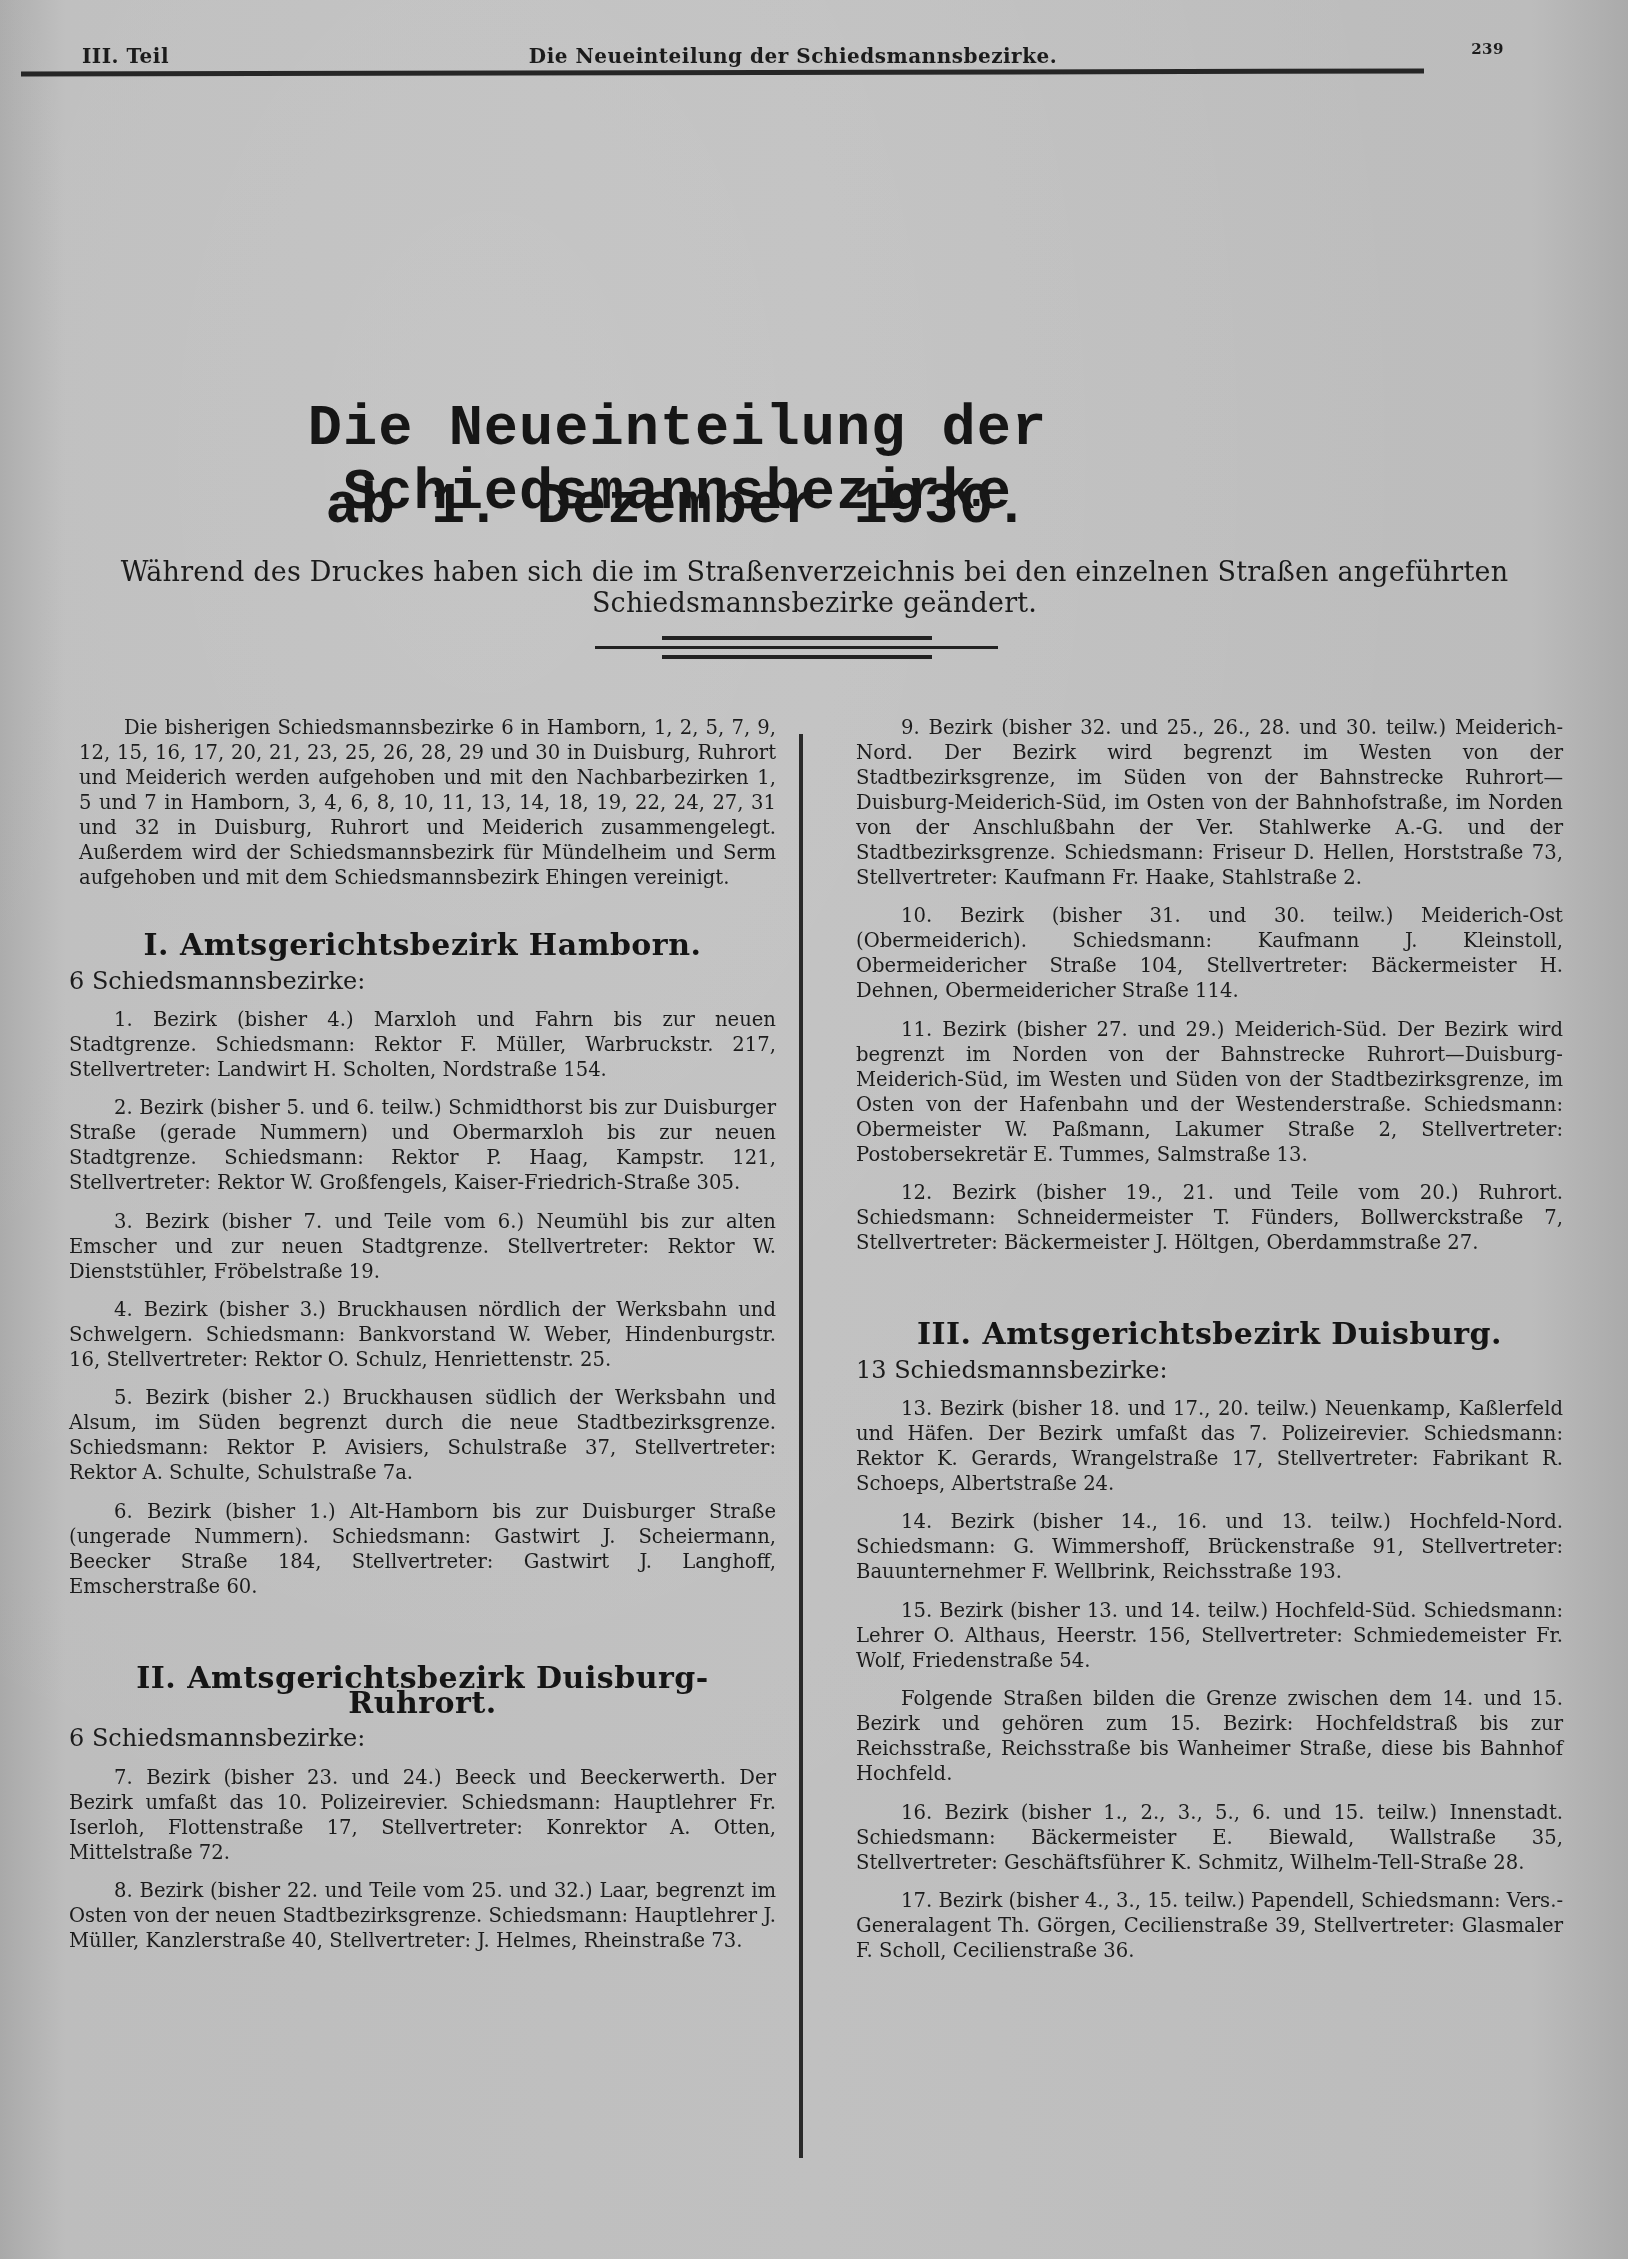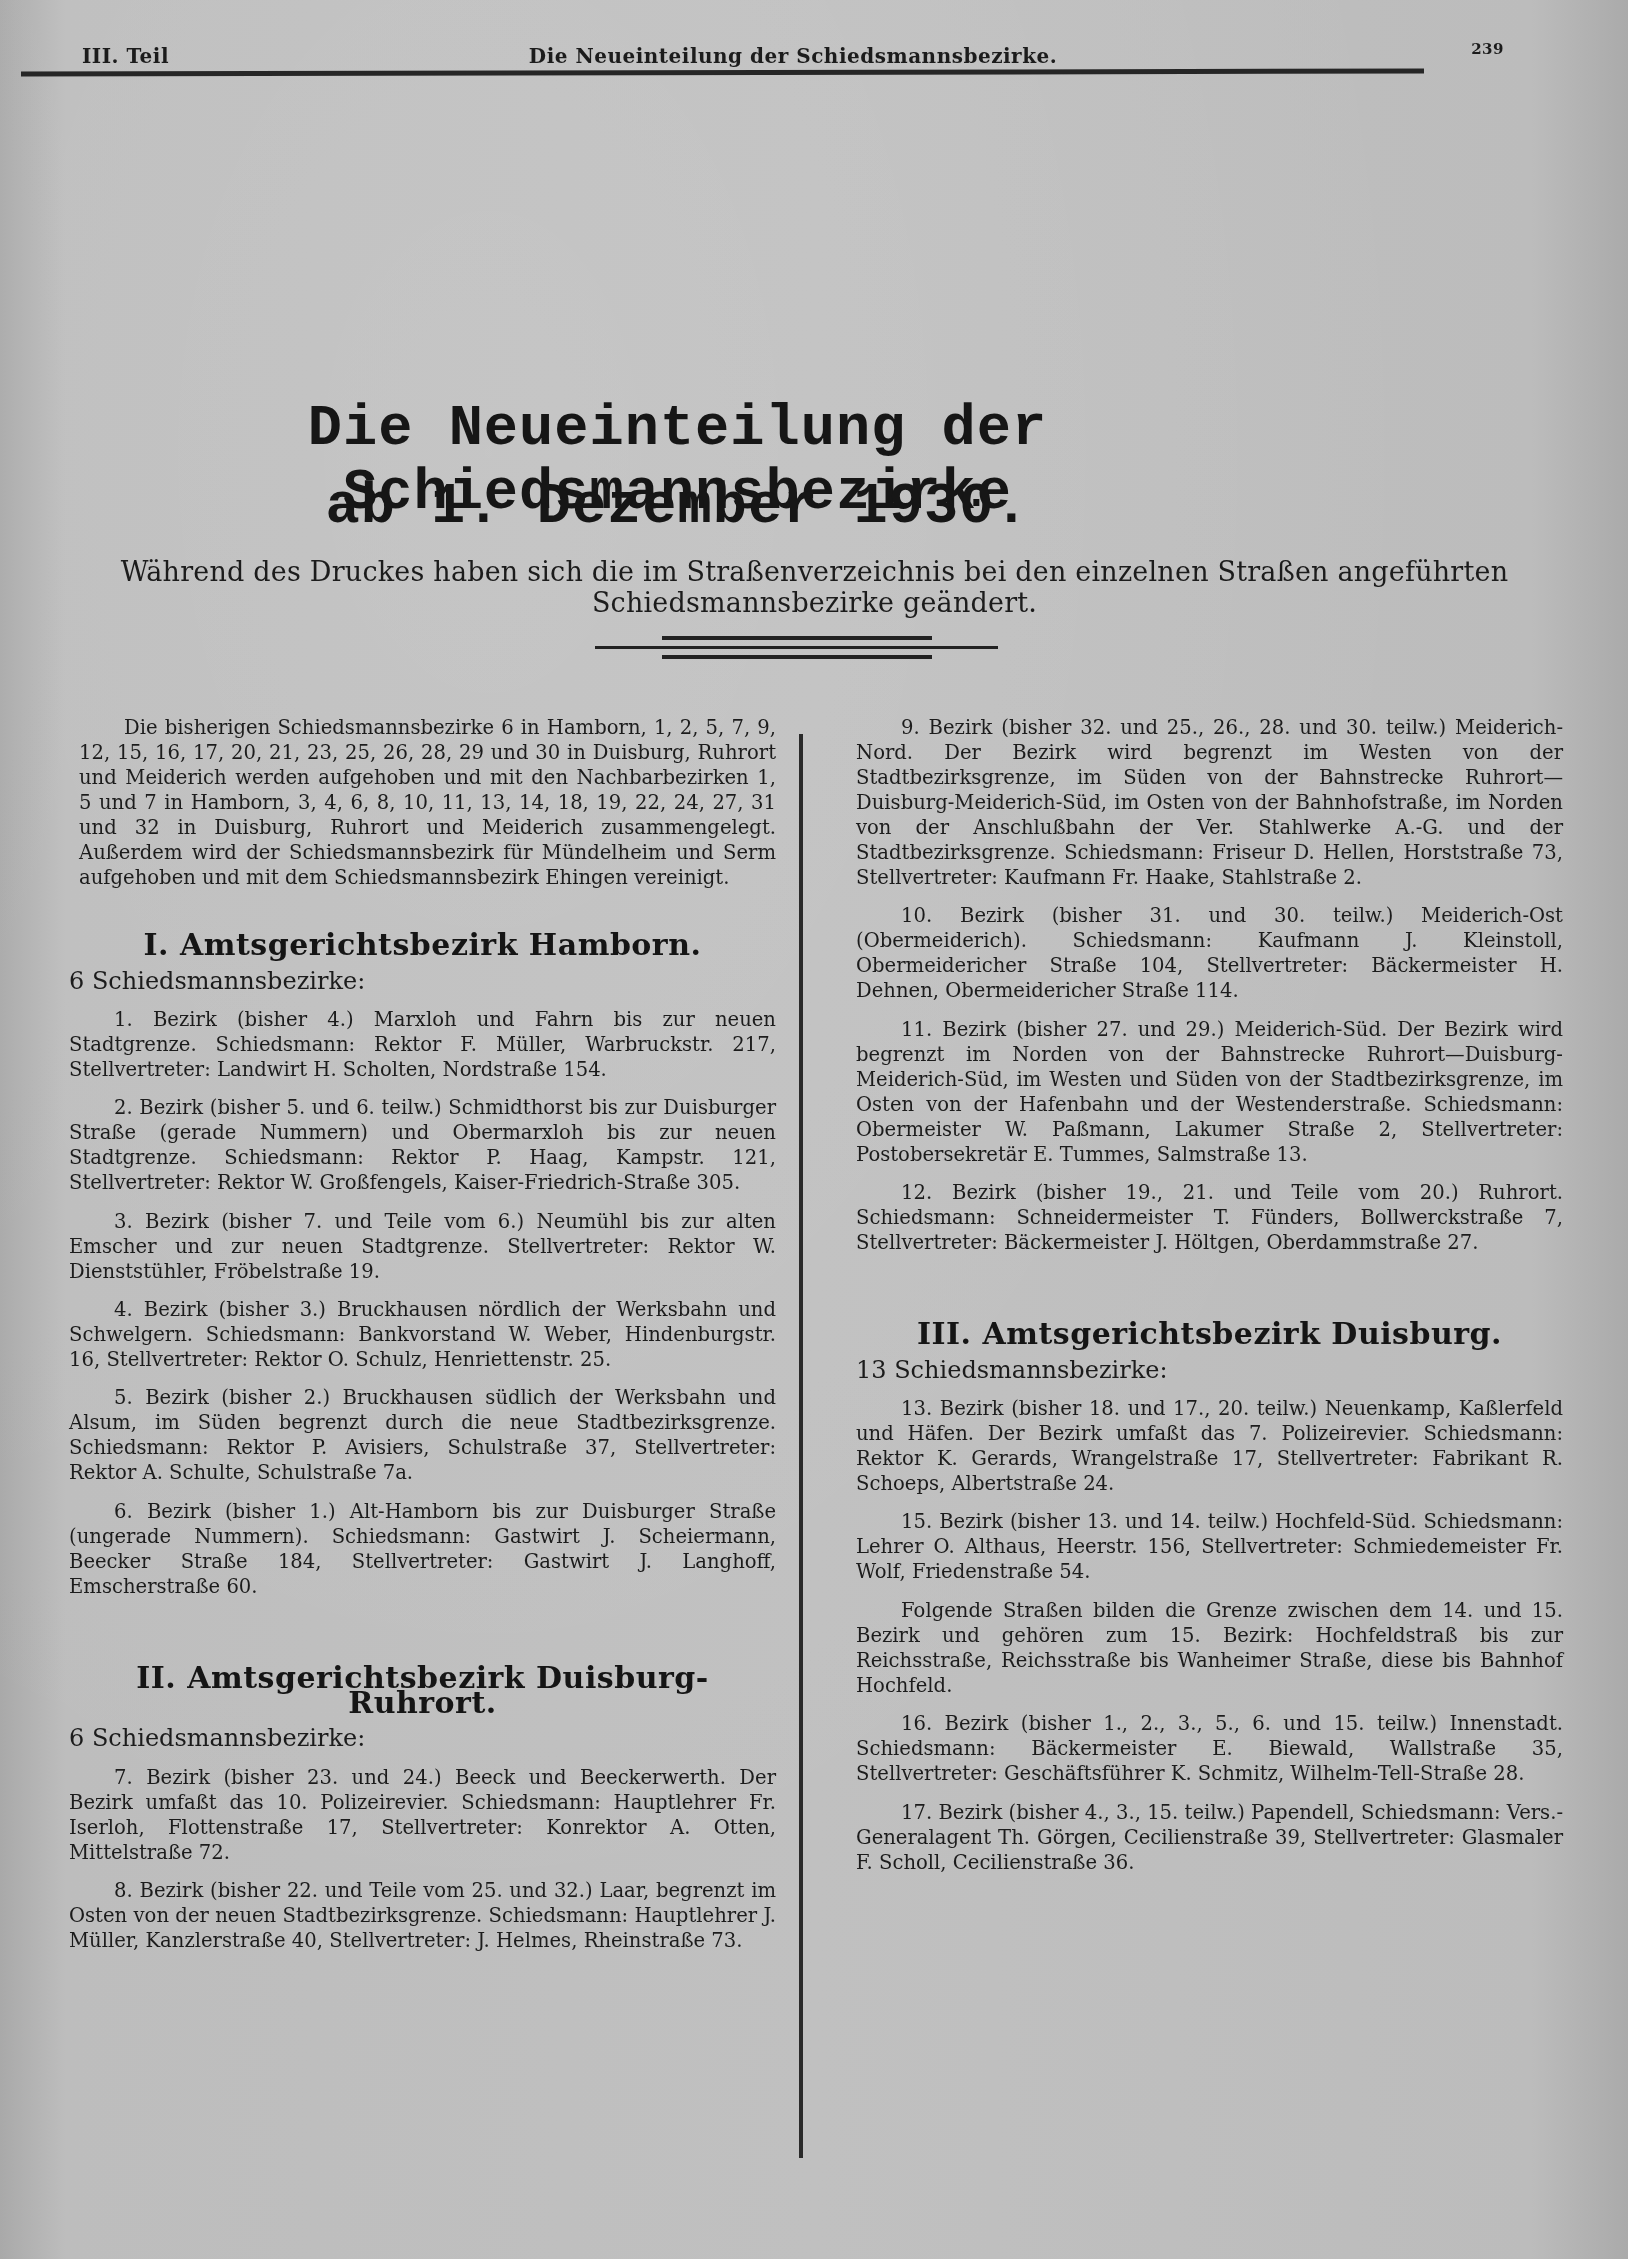--- a/index.html
+++ b/index.html
@@ -111,20 +111,21 @@
     <p class="para">10. Bezirk (bisher 31. und 30. teilw.) Meiderich-Ost (Obermeiderich). Schiedsmann: Kaufmann J. Kleinstoll, Obermeidericher Straße 104, Stellvertreter: Bäckermeister H. Dehnen, Obermeidericher Straße 114.</p>
     <p class="para">11. Bezirk (bisher 27. und 29.) Meiderich-Süd. Der Bezirk wird begrenzt im Norden von der Bahnstrecke Ruhrort—Duisburg-Meiderich-Süd, im Westen und Süden von der Stadtbezirksgrenze, im Osten von der Hafenbahn und der Westenderstraße. Schiedsmann: Obermeister W. Paßmann, Lakumer Straße 2, Stellvertreter: Postobersekretär E. Tummes, Salmstraße 13.</p>
     <p class="para">12. Bezirk (bisher 19., 21. und Teile vom 20.) Ruhrort. Schiedsmann: Schneidermeister T. Fünders, Bollwerckstraße 7, Stellvertreter: Bäckermeister J. Höltgen, Oberdammstraße 27.</p>
 
     <div class="gap-before-section"></div>
 
     <div>
       <div class="section-heading first">III. Amtsgerichtsbezirk Duisburg.</div>
       <div class="section-count">13 Schiedsmannsbezirke:</div>
       <p class="para">13. Bezirk (bisher 18. und 17., 20. teilw.) Neuenkamp, Kaßlerfeld und Häfen. Der Bezirk umfaßt das 7. Polizeirevier. Schiedsmann: Rektor K. Gerards, Wrangelstraße 17, Stellvertreter: Fabrikant R. Schoeps, Albertstraße 24.</p>
+      <p class="para">14. Bezirk (bisher 14., 16. und 13. teilw.) Hochfeld-Nord. Schiedsmann: G. Wimmershoff, Brückenstraße 91, Stellvertreter: Bauunternehmer F. Wellbrink, Reichsstraße 193.</p>
       <p class="para">15. Bezirk (bisher 13. und 14. teilw.) Hochfeld-Süd. Schiedsmann: Lehrer O. Althaus, Heerstr. 156, Stellvertreter: Schmiedemeister Fr. Wolf, Friedenstraße 54.</p>
       <p class="para">Folgende Straßen bilden die Grenze zwischen dem 14. und 15. Bezirk und gehören zum 15. Bezirk: Hochfeldstraß bis zur Reichsstraße, Reichsstraße bis Wanheimer Straße, diese bis Bahnhof Hochfeld.</p>
       <p class="para">16. Bezirk (bisher 1., 2., 3., 5., 6. und 15. teilw.) Innenstadt. Schiedsmann: Bäckermeister E. Biewald, Wallstraße 35, Stellvertreter: Geschäftsführer K. Schmitz, Wilhelm-Tell-Straße 28.</p>
       <p class="para">17. Bezirk (bisher 4., 3., 15. teilw.) Papendell, Schiedsmann: Vers.-Generalagent Th. Görgen, Cecilienstraße 39, Stellvertreter: Glasmaler F. Scholl, Cecilienstraße 36.</p>
     </div>
   </div>
 
 </div>
 
 

